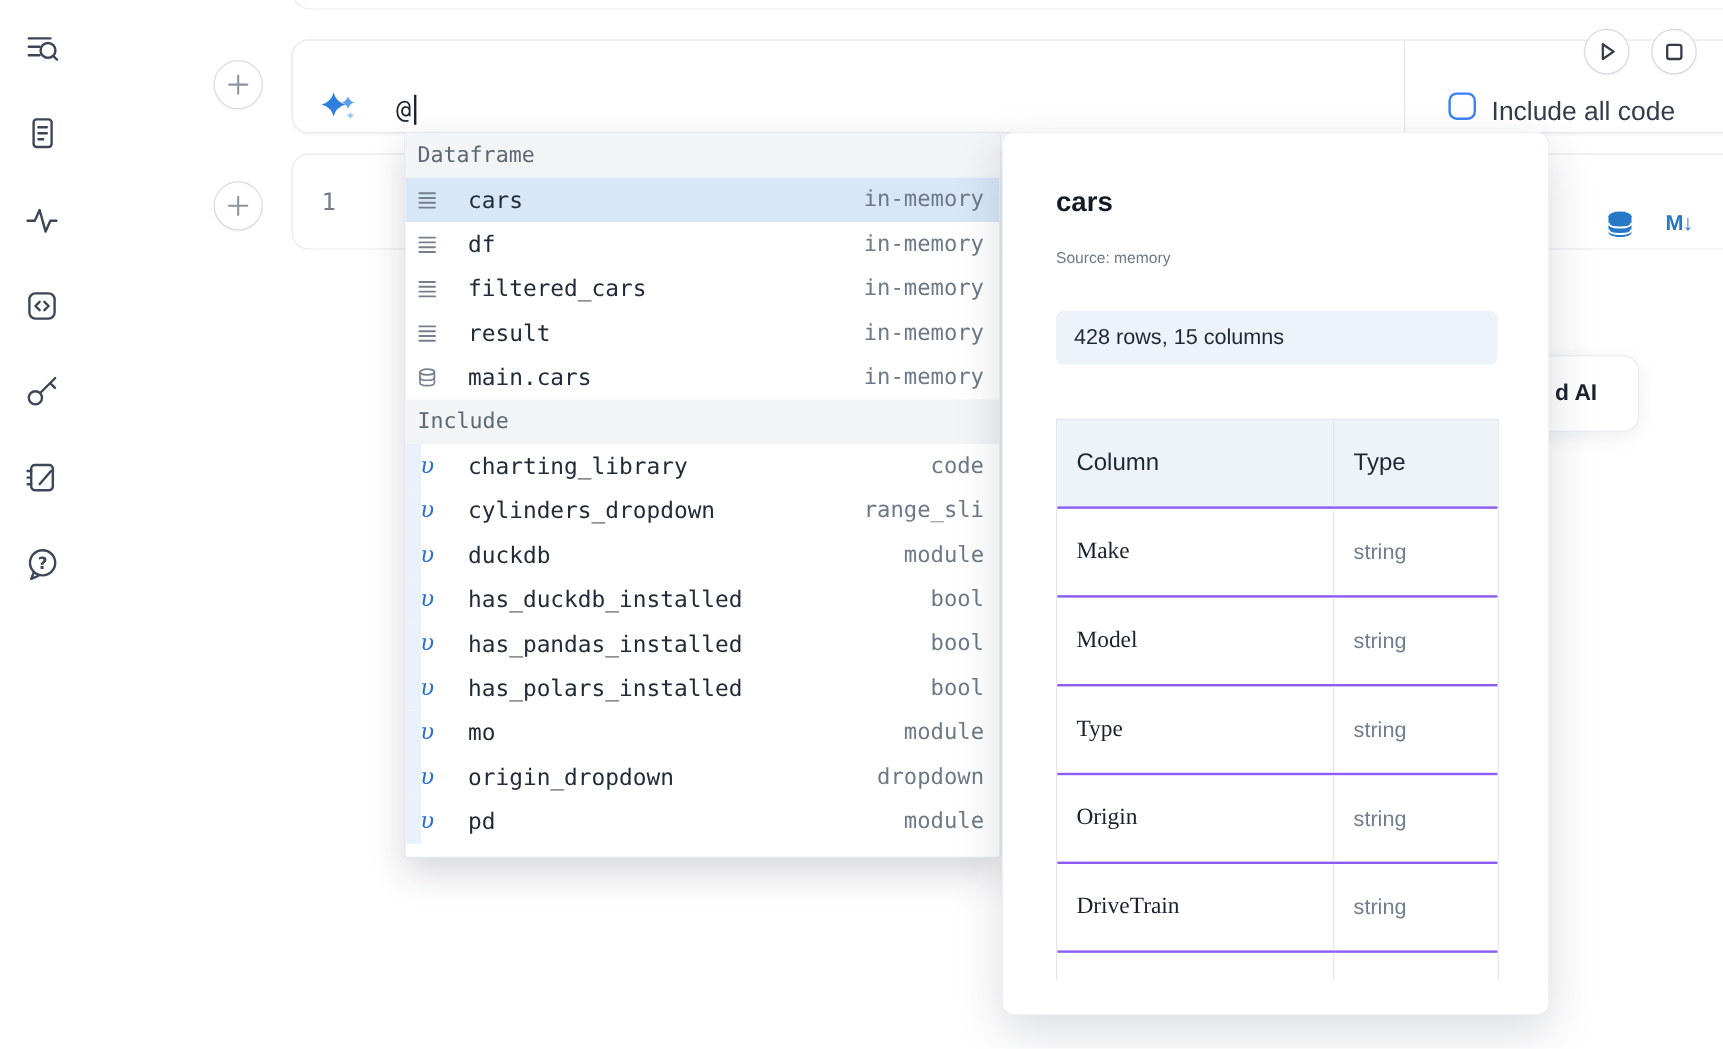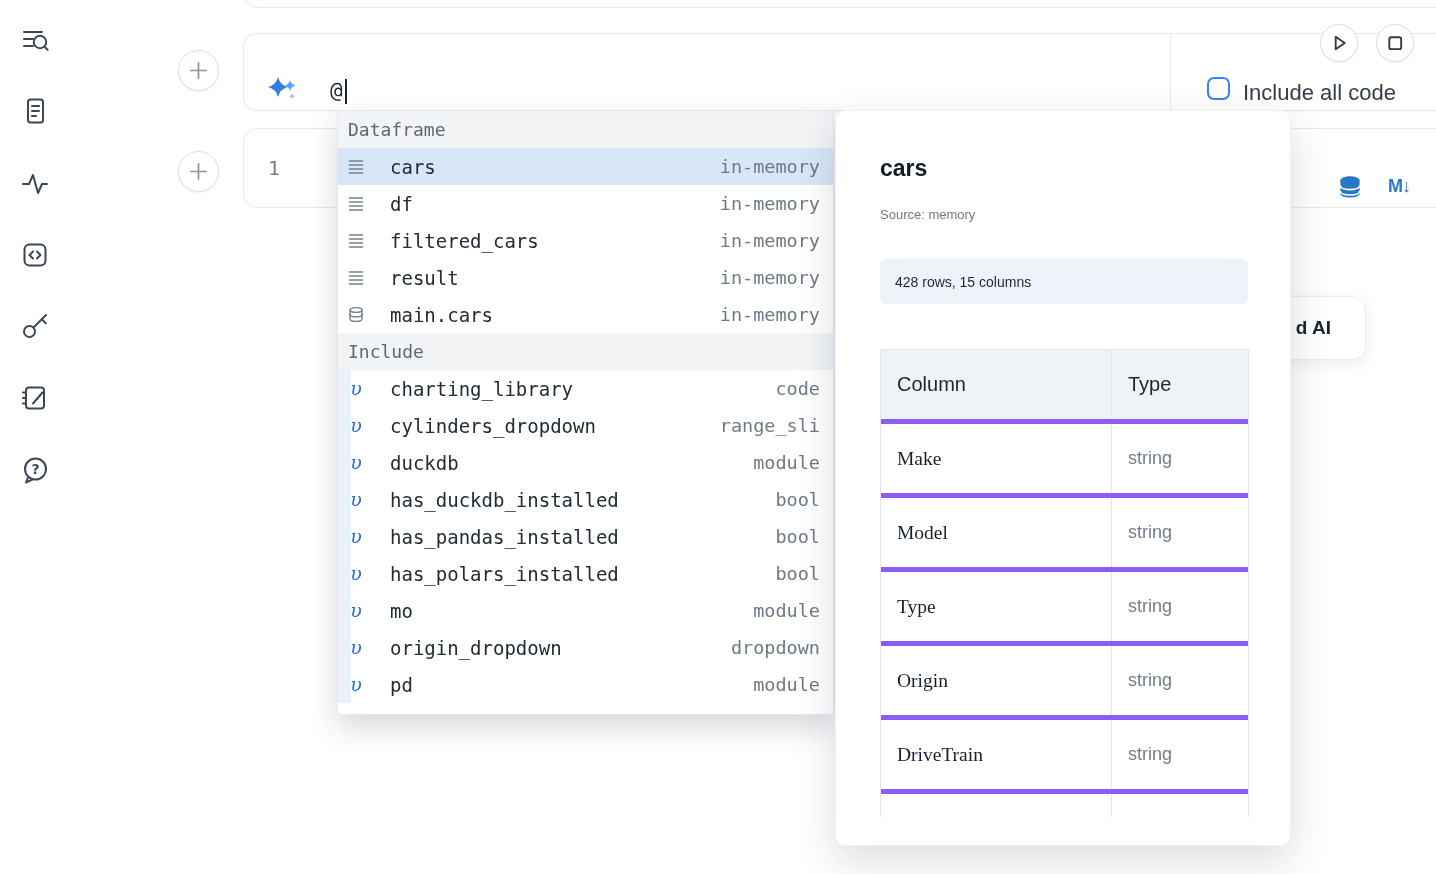--- a/index.html
+++ b/index.html
@@ -49,23 +49,23 @@
   .ac-ic{position:relative;z-index:1;width:18px;height:18px;display:flex;align-items:center;justify-content:center;flex:none}
   .ac-ic svg{stroke:#76808d;fill:none;stroke-linecap:round}
   .vicon{font-family:"DejaVu Serif",serif;font-style:italic;font-size:19px;color:#2b6fd0;line-height:1}
   .ac-nm{margin-left:25px;white-space:nowrap}
   .ac-ty{margin-left:auto;margin-right:13px;color:var(--gray);font-size:18.5px;white-space:nowrap}
 
   
   .popup{position:absolute;left:835px;top:110px;width:456px;height:736px;background:#fff;border:1px solid #eef0f3;border-radius:10px;box-shadow:0 14px 40px rgba(25,35,55,.16);z-index:40}
   .popup-title{position:absolute;left:44px;top:44px;font-size:23px;font-weight:700;color:#131a26}
   .popup-source{position:absolute;left:44px;top:96px;font-size:13px;color:var(--gray)}
-  .badge{position:absolute;left:44px;top:148px;width:368px;height:45px;background:#edf3f9;border-radius:6px;display:flex;align-items:center;padding-left:15px;font-size:14px;color:#1d2734}
+  .badge{position:absolute;left:44px;top:148px;width:368px;height:45px;background:#edf3f9;border-radius:6px;display:flex;align-items:center;padding-left:15px;font-size:18px;color:#1d2734}
   .ptable{position:absolute;left:44px;top:238px;width:369px;height:468px;overflow:hidden;border:1px solid #e3e7ec;border-bottom:none}
-  .trow{display:flex;height:74px;border-bottom:5px solid #8b5cf6}
+  .trow{display:flex;height:74px;border-bottom:2px solid #8b5cf6}
   .trow.head{background:#eef3f8}
   .tc1{width:231px;border-right:1px solid #e3e7ec;display:flex;align-items:center;padding-left:16px}
   .tc2{flex:1;display:flex;align-items:center;padding-left:16px}
   .hlabel{font-size:20px;font-weight:500;color:#1c2634}
   .cname{font-family:Liberation Serif, serif;font-size:19.5px;color:#19212e}
   .ctype{font-size:18px;color:#737e8c}
 </style>
 </head>
 <body>
 

